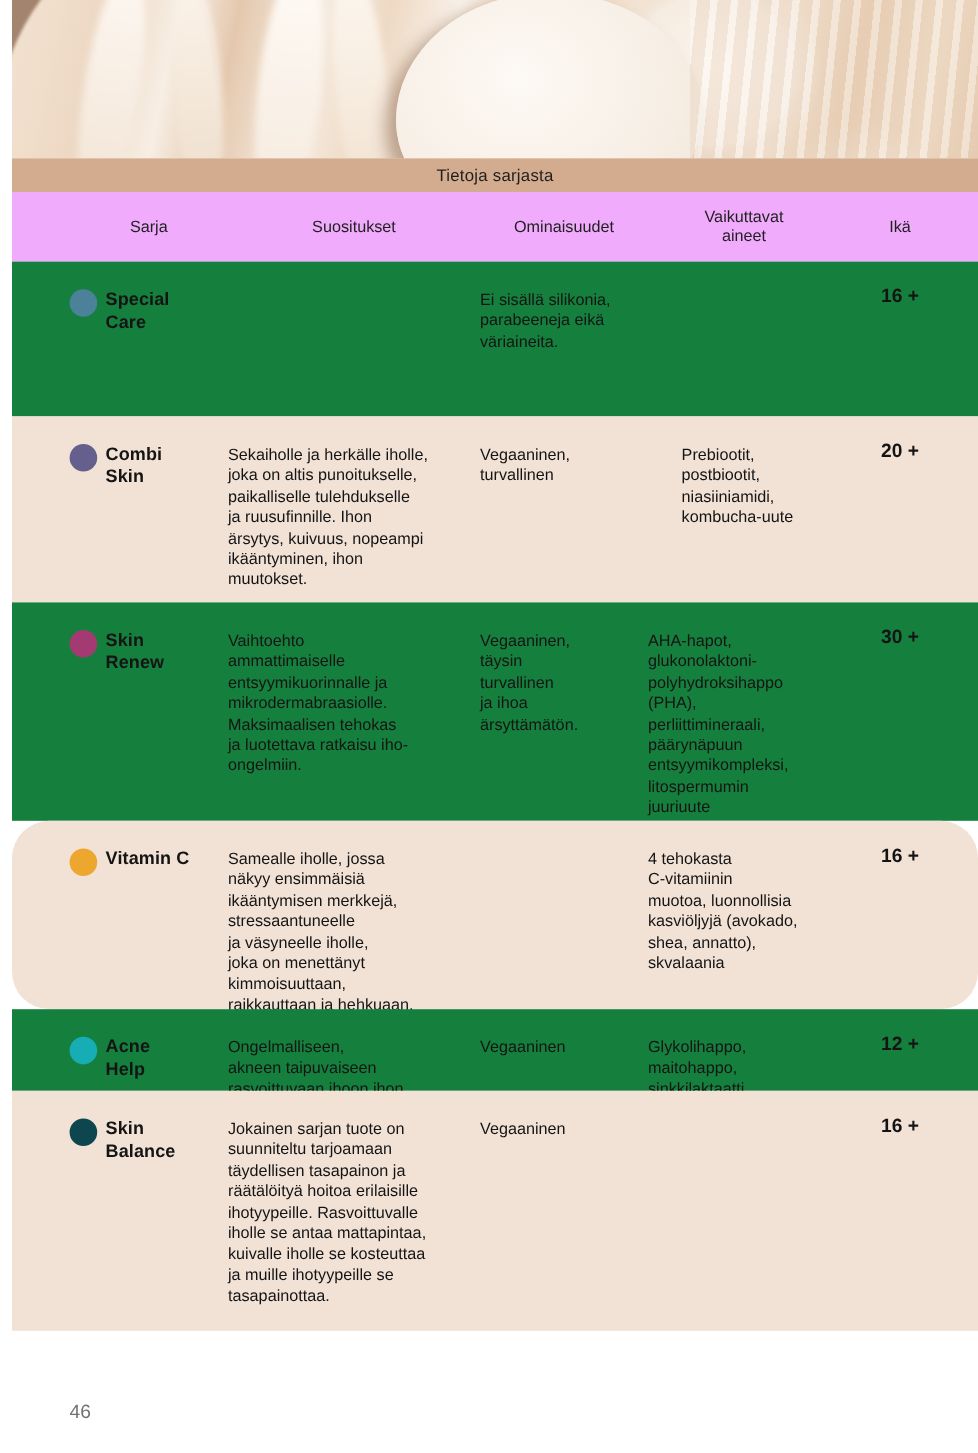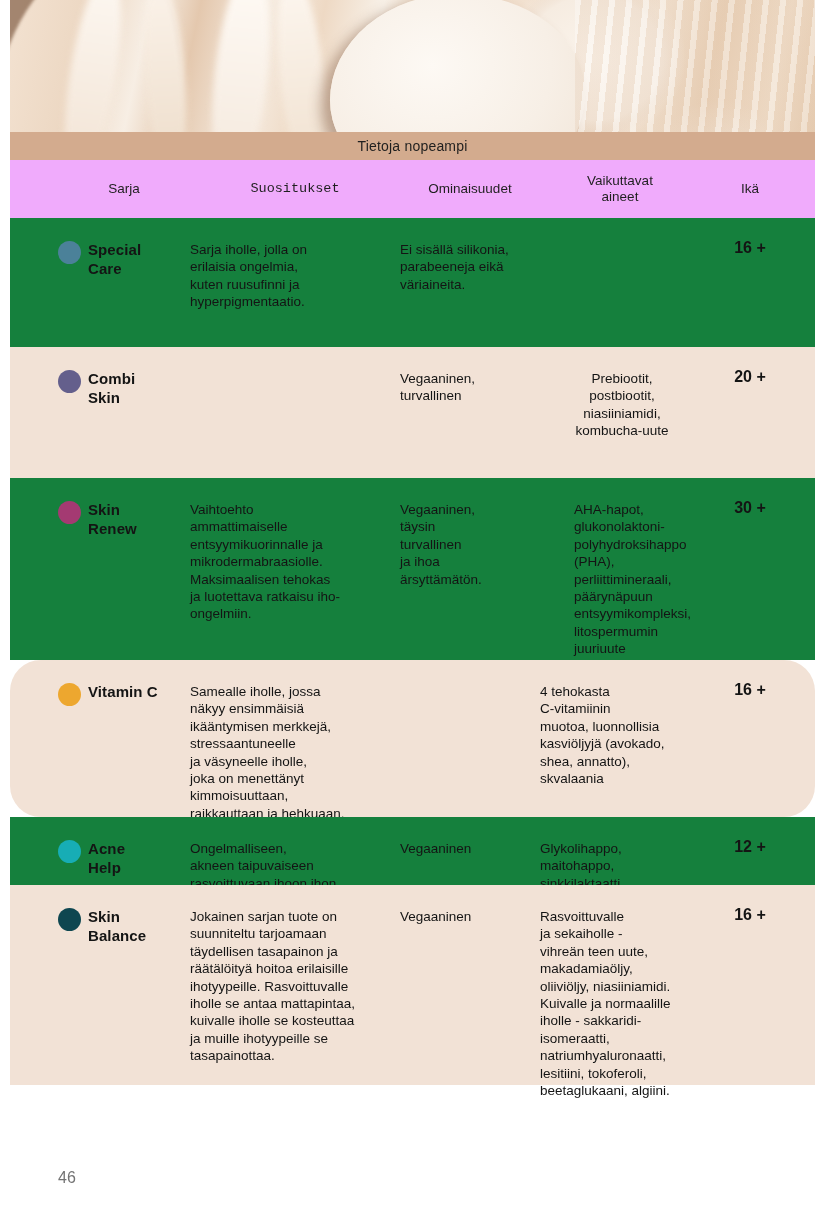--- a/index.html
+++ b/index.html
@@ -167,70 +167,73 @@
   <div class="hero-dark-arc"></div>
   <div class="hero-streak" style="left:60px;top:-30px;width:46px;height:210px;background:linear-gradient(180deg,#fdf8f2,#f2e3d4);transform:rotate(9deg);"></div>
   <div class="hero-streak" style="left:135px;top:-20px;width:40px;height:200px;background:linear-gradient(180deg,#fbf3ea,#eddcc9);transform:rotate(-4deg);"></div>
   <div class="hero-streak" style="left:205px;top:-34px;width:52px;height:220px;background:linear-gradient(180deg,#fffbf6,#f4e8dc);transform:rotate(6deg);"></div>
   <div class="hero-streak" style="left:270px;top:-26px;width:44px;height:210px;background:linear-gradient(180deg,#fdf7f0,#f0e0ce);transform:rotate(-6deg);"></div>
   <div class="hero-blob"></div>
   <div class="hero-ridges"></div>
 </div>
 
 <div class="table-wrap">
-  <div class="band-title">Tietoja nopeampi</div>
+  <div class="band-title">Tietoja sarjasta</div>
   <div class="head-row" id="head-row">
       <div class="head-cell" style="left: 48px; width: 132px; white-space: pre-line;">Sarja</div>
-      <div class="head-cell" style="left: 180px; width: 210px; white-space: pre-line; font-family: Liberation Mono, monospace;">Suositukset</div>
+      <div class="head-cell" style="left: 180px; width: 210px; white-space: pre-line;">Suositukset</div>
       <div class="head-cell" style="left: 390px; width: 140px; white-space: pre-line;">Ominaisuudet</div>
       <div class="head-cell" style="left: 530px; width: 160px; white-space: pre-line;">Vaikuttavat
 aineet</div>
       <div class="head-cell" style="left: 690px; width: 100px; white-space: pre-line;">Ikä</div>
     </div>
   <div id="rows-host">
       <div class="row plain" style="height: 129px;">
         <div class="cell cell-series" style="left: 48px; width: 132px; top: 22px;"><span class="dot" style="background: rgb(75, 129, 153);"></span><span class="series-name">Special
 Care</span></div>
-        <div class="cell" style="left: 180px; width: 210px; top: 23px;">Sarja iholle, jolla on
-erilaisia ongelmia,
-kuten ruusufinni ja
-hyperpigmentaatio.</div>
         <div class="cell" style="left: 390px; width: 140px; top: 23px;">Ei sisällä silikonia,
 parabeeneja eikä
 väriaineita.</div>
         <div class="cell" style="left: 530px; width: 160px; top: 23px;"></div>
         <div class="cell cell-age" style="left: 690px; width: 100px; top: 20px;">16 +</div>
       </div>
-      <div class="row alt" style="height: 131px;">
+      <div class="row alt" style="height: 155px;">
         <div class="cell cell-series" style="left: 48px; width: 132px; top: 22px;"><span class="dot" style="background: rgb(100, 95, 140);"></span><span class="series-name">Combi
 Skin</span></div>
+        <div class="cell" style="left: 180px; width: 210px; top: 23px;">Sekaiholle ja herkälle iholle,
+joka on altis punoitukselle,
+paikalliselle tulehdukselle
+ja ruusufinnille. Ihon
+ärsytys, kuivuus, nopeampi
+ikääntyminen, ihon
+muutokset.</div>
         <div class="cell" style="left: 390px; width: 140px; top: 23px;">Vegaaninen,
 turvallinen</div>
-        <div class="cell" style="left: 532px; width: 160px; top: 23px; text-align: center;">Prebiootit,
+        <div class="cell" style="left: 558px; width: 160px; top: 23px;">Prebiootit,
 postbiootit,
 niasiiniamidi,
 kombucha-uute</div>
         <div class="cell cell-age" style="left: 690px; width: 100px; top: 20px;">20 +</div>
       </div>
       <div class="row plain" style="height: 182px;">
         <div class="cell cell-series" style="left: 48px; width: 132px; top: 22px;"><span class="dot" style="background: rgb(164, 58, 114);"></span><span class="series-name">Skin
 Renew</span></div>
         <div class="cell" style="left: 180px; width: 210px; top: 23px;">Vaihtoehto
 ammattimaiselle
 entsyymikuorinnalle ja
 mikrodermabraasiolle.
 Maksimaalisen tehokas
 ja luotettava ratkaisu iho-
 ongelmiin.</div>
         <div class="cell" style="left: 390px; width: 140px; top: 23px;">Vegaaninen,
 täysin
 turvallinen
 ja ihoa
 ärsyttämätön.</div>
-        <div class="cell" style="left: 530px; width: 160px; top: 23px; margin-left: 34px;">AHA-hapot,
+        <div class="cell" style="left: 530px; width: 160px; top: 23px;">AHA-hapot,
 glukonolaktoni-
 polyhydroksihappo
 (PHA),
 perliittimineraali,
 päärynäpuun
 entsyymikompleksi,
 litospermumin
 juuriuute</div>
         <div class="cell cell-age" style="left: 690px; width: 100px; top: 20px;">30 +</div>
       </div>
@@ -272,29 +275,18 @@
         <div class="cell" style="left: 180px; width: 210px; top: 23px;">Jokainen sarjan tuote on
 suunniteltu tarjoamaan
 täydellisen tasapainon ja
 räätälöityä hoitoa erilaisille
 ihotyypeille. Rasvoittuvalle
 iholle se antaa mattapintaa,
 kuivalle iholle se kosteuttaa
 ja muille ihotyypeille se
 tasapainottaa.</div>
         <div class="cell" style="left: 390px; width: 140px; top: 23px;">Vegaaninen</div>
-        <div class="cell" style="left: 530px; width: 160px; top: 23px;">Rasvoittuvalle
-ja sekaiholle -
-vihreän teen uute,
-makadamiaöljy,
-oliiviöljy, niasiiniamidi.
-Kuivalle ja normaalille
-iholle - sakkaridi-
-isomeraatti,
-natriumhyaluronaatti,
-lesitiini, tokoferoli,
-beetaglukaani, algiini.</div>
         <div class="cell cell-age" style="left: 690px; width: 100px; top: 20px;">16 +</div>
       </div>
     </div>
 </div>
 
 <div class="page-num">46</div>
 
 </body></html>

